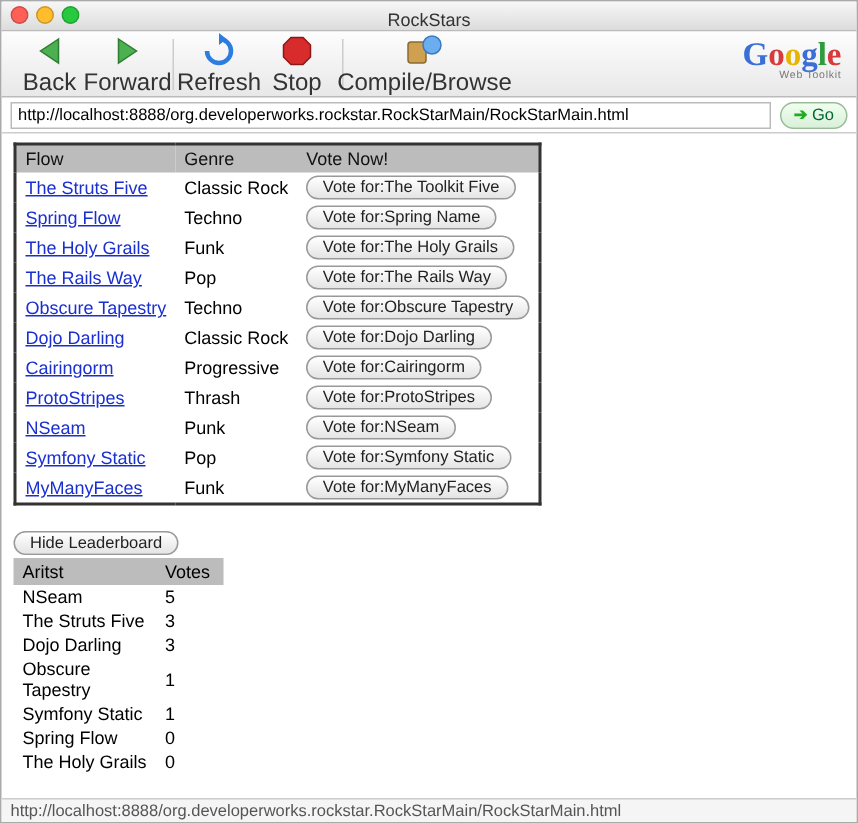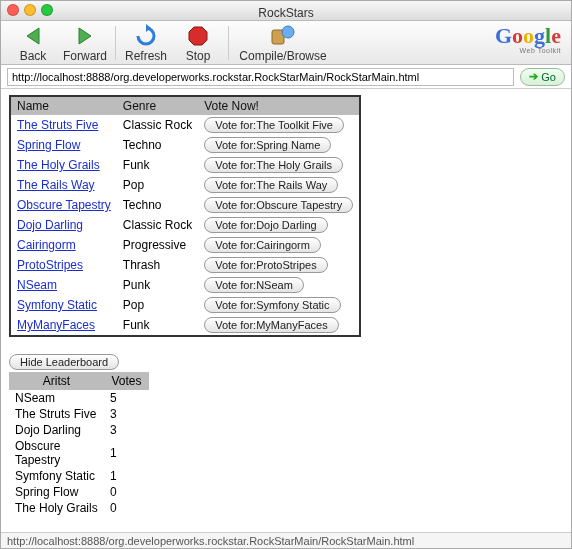--- a/index.html
+++ b/index.html
@@ -44,21 +44,21 @@
     display: flex;
     align-items: center;
     padding: 0 6px;
     position: relative;
   }
   .tbtn {
     display: flex;
     flex-direction: column;
     align-items: center;
     width: 52px;
-    font-size: 12px;
+    font-size: 16px;
     color: #333;
     cursor: default;
   }
   .tbtn.wide { width: 100px; }
   .tbtn .ticon { width: 26px; height: 26px; display:flex; align-items:center; justify-content:center; }
   .tsep { width: 1px; height: 34px; background: #ccc; margin: 0 4px; }
   .brand {
     position: absolute;
     right: 10px;
     top: 4px;
@@ -161,21 +161,21 @@
   .addrow .name-in { width: 120px; }
   .addrow .genre-in { width: 110px; }
 
   .leader {
     border-collapse: collapse;
     font-size: 12px;
     margin-top: 2px;
   }
   .leader th {
     background: #bcbcbc;
-    text-align: center;
+    text-align: left;
     font-weight: normal;
     padding: 2px 6px;
   }
   .leader td {
     padding: 1px 6px;
   }
 
   .statusbar {
     height: 18px;
     border-top: 1px solid #ccc;
@@ -256,21 +256,21 @@
     <span class="arrow">➔</span>
     <span>Go</span>
   </div>
 </div>
 
 <div class="content">
 
   <table class="voting">
     <thead>
       <tr>
-        <th>Name</th>
+        <th>Flow</th>
         <th>Genre</th>
         <th>Vote Now!</th>
       </tr>
     </thead>
     <tbody id="voting-body">
         <tr>
           <td><a href="#">The Struts Five</a></td>
           <td>Classic Rock</td>
           <td><span class="pillbtn">Vote for:The Toolkit Five</span></td>
         </tr>

